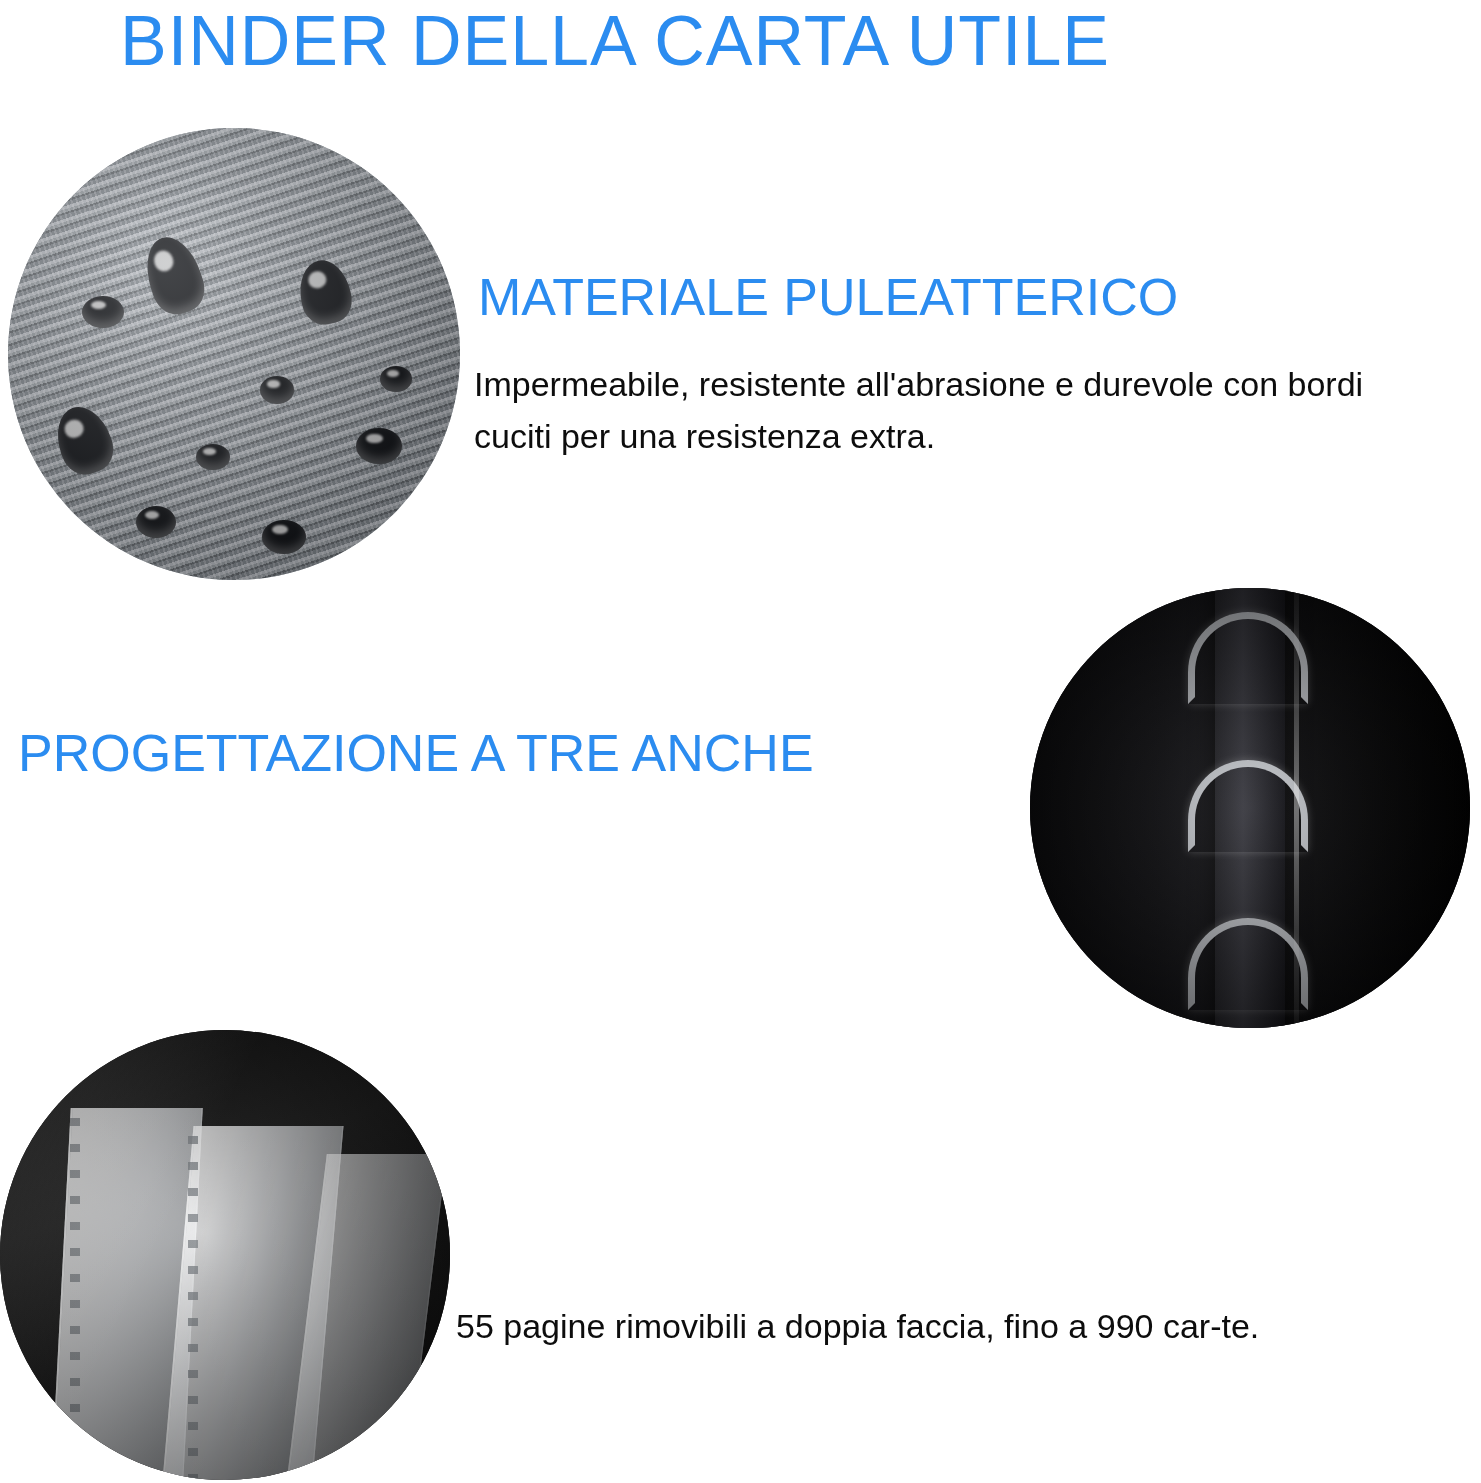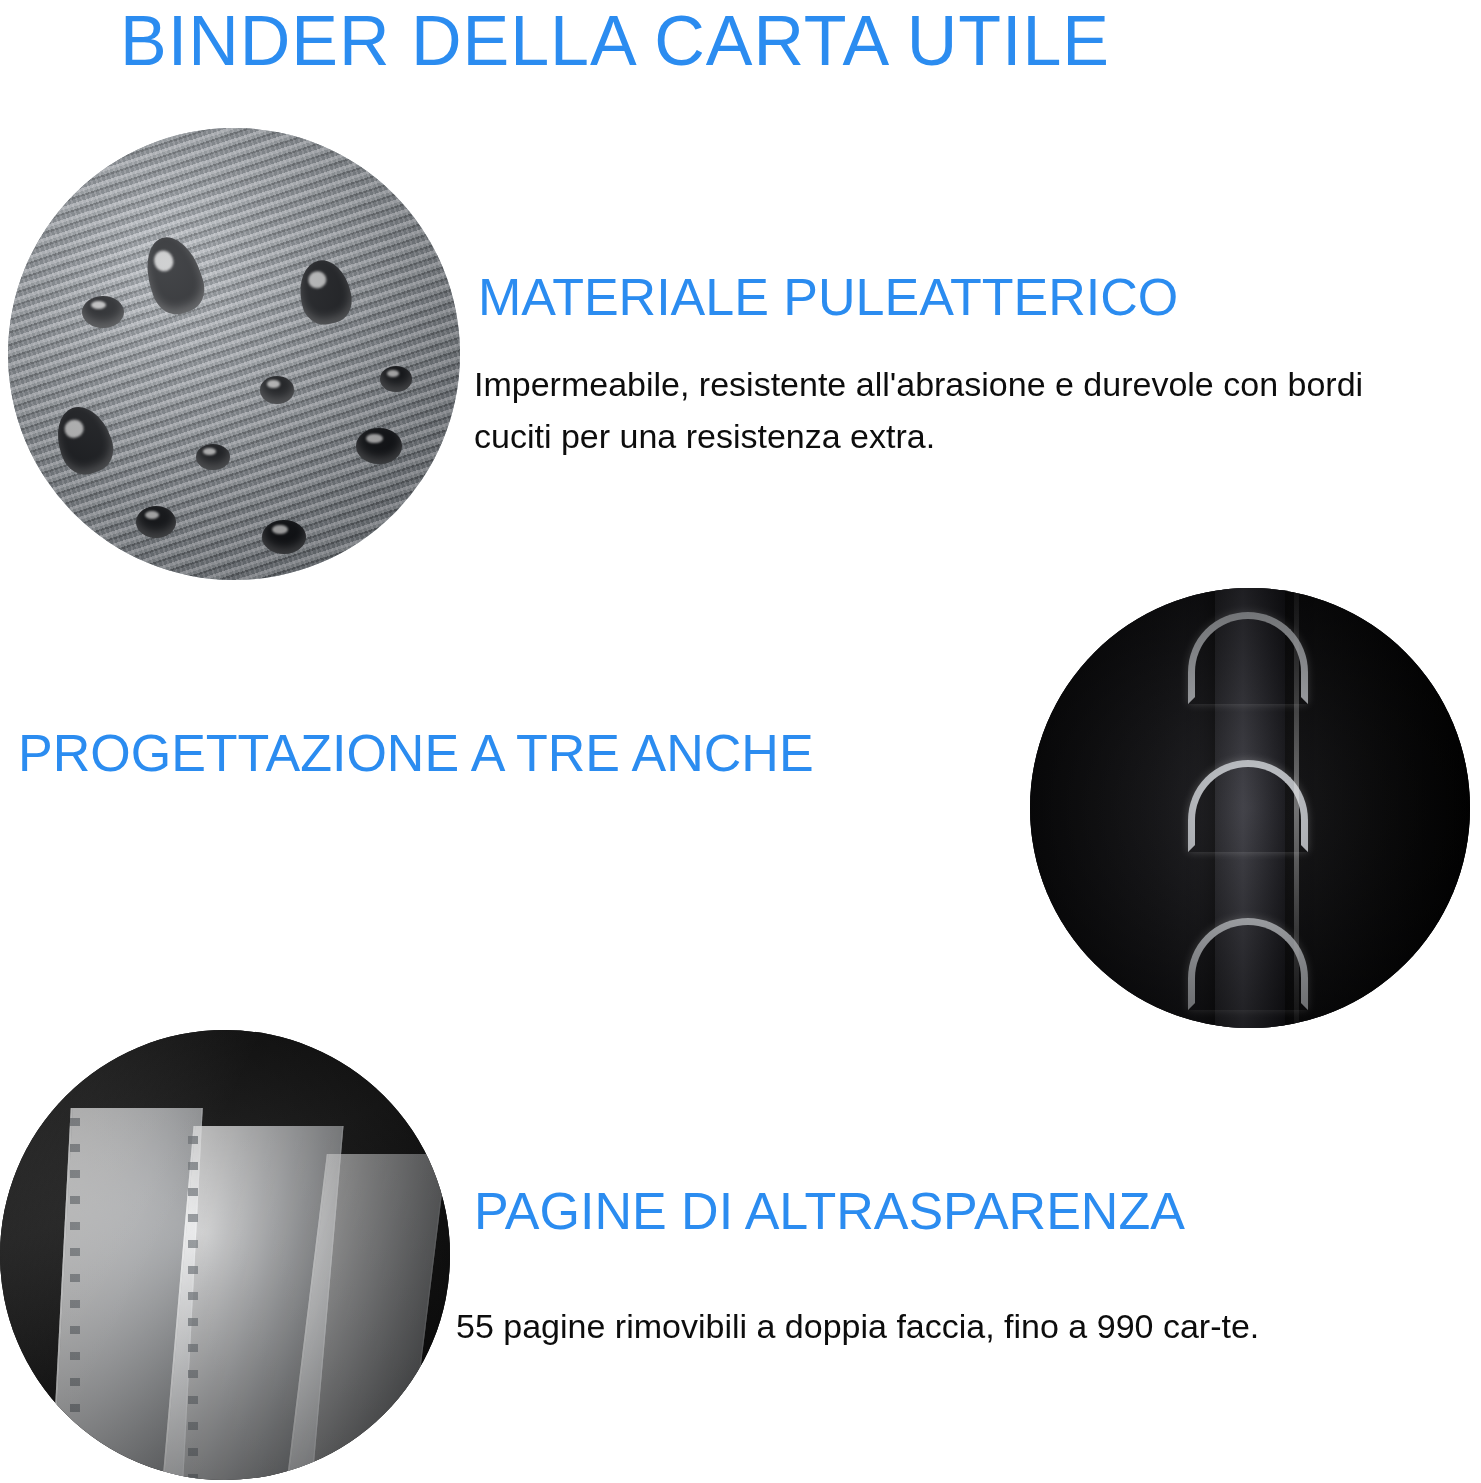--- a/index.html
+++ b/index.html
@@ -232,17 +232,16 @@
     <div class="sleeve-bg"></div>
     <div class="sleeve s1"></div>
     <div class="sleeve s2"></div>
     <div class="sleeve s3"></div>
     <div class="perf p1"></div>
     <div class="perf p2"></div>
     <div class="sleeve-gloss"></div>
     <div class="sleeve-dim"></div>
   </div>
 
-  <div class="feature-title" style="left:474px; top:1182px;">PAGINE DI ALTRASPARENZA</div>
 
   <div class="feature-text" style="left:456px; top:1300px; width:970px;">55 pagine rimovibili a doppia faccia, fino a 990 car-te.</div>
 
 </div>
 
 </body></html>

